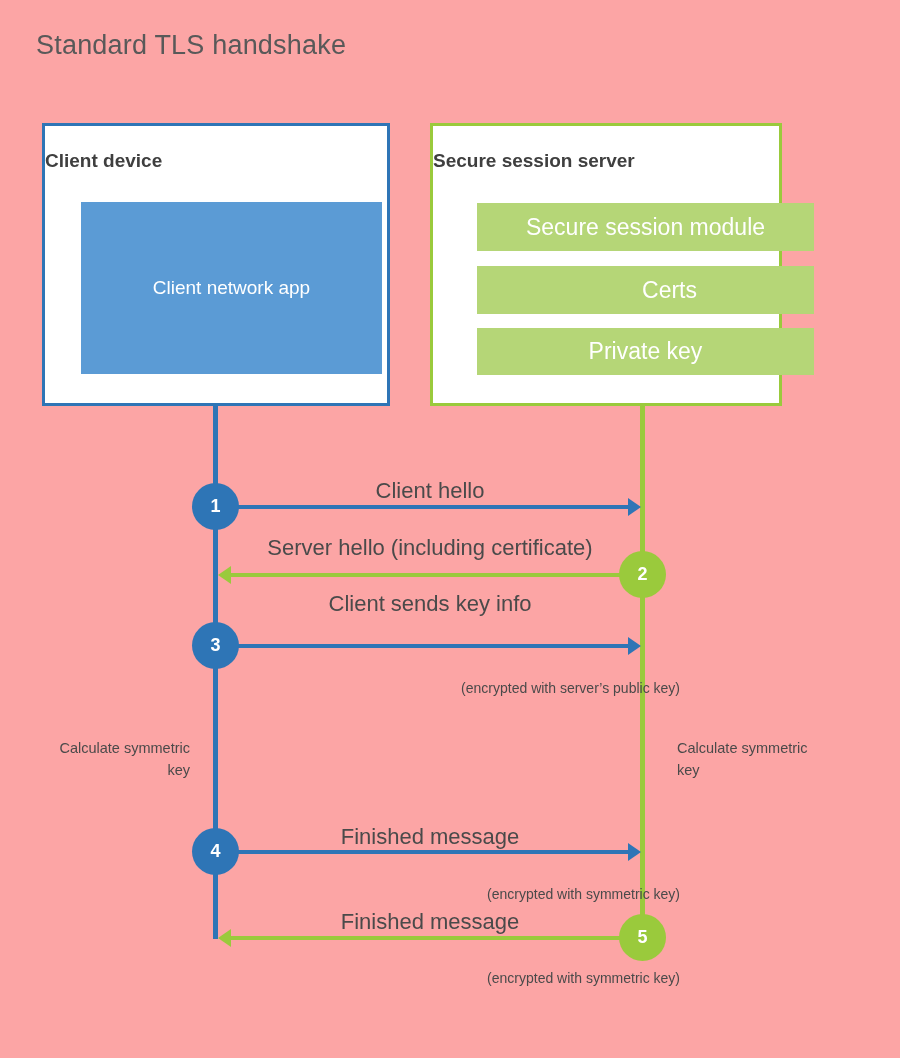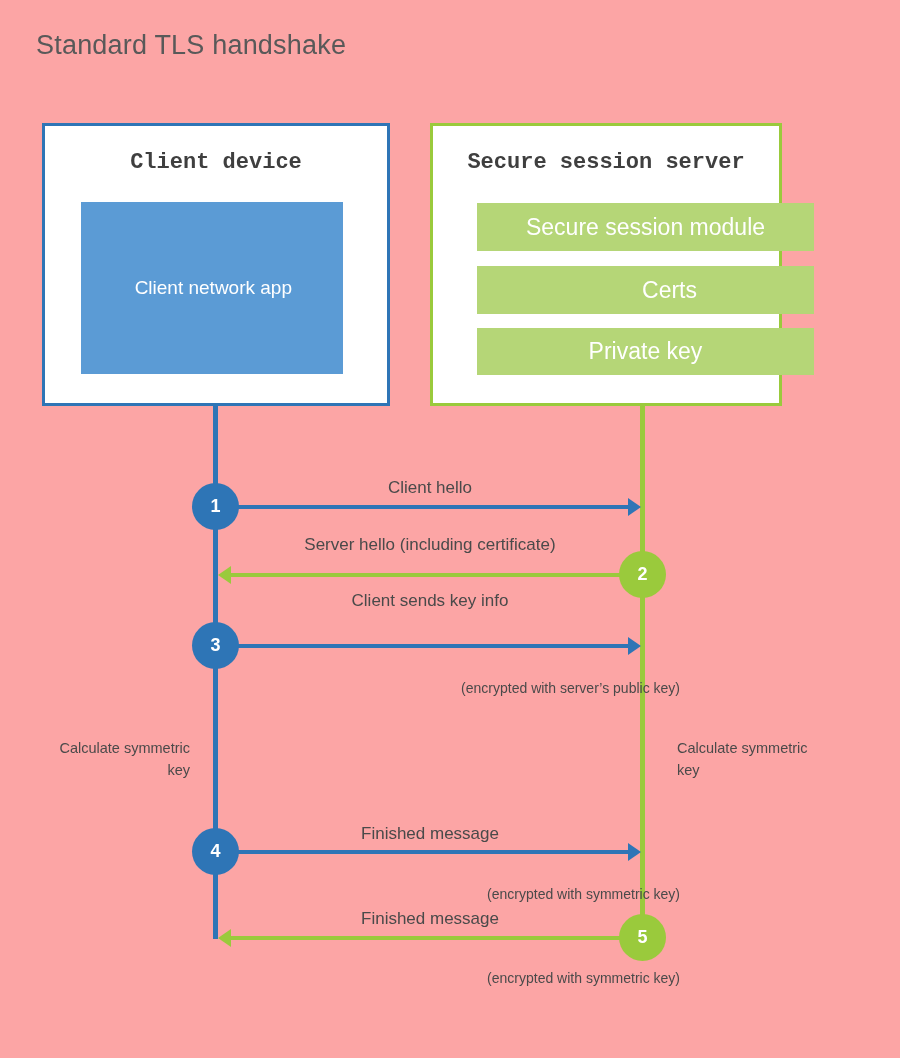--- a/index.html
+++ b/index.html
@@ -30,28 +30,27 @@
   }
   
   .entity-box{
     position:absolute;top:123px;height:283px;
     background:#ffffff;
   }
   .client-box{left:42px;width:348px;border:3px solid var(--blue);}
   .server-box{left:430px;width:352px;border:3px solid var(--green);}
   .entity-title{
     position:absolute;top:24px;left:0;width:100%;
-    text-align:center;
-    font-size:22px;font-weight:700;color:var(--text-dark);font-family:Liberation Mono, monospace;
+    font-size:19px;font-weight:700;color:var(--text-dark);
   }
   .app-box{
-    position:absolute;left:36px;top:76px;width:262px;height:172px;
+    position:absolute;left:36px;top:76px;width:301px;height:172px;
     background:var(--blue-light);
     display:flex;align-items:center;justify-content:center;
-    color:#ffffff;font-size:19px;line-height:1.55;text-align:right;
+    color:#ffffff;font-size:19px;line-height:1.55;text-align:center;
   }
   .app-box .wrap{width:160px;}
   .module-bar{
     position:absolute;left:44px;width:337px;height:48px;
     background:var(--green-light);
     display:flex;align-items:center;justify-content:center;
     color:#ffffff;font-size:23px;
   }
   .module-bar.m0{top:77px;}
   .module-bar.m1{top:140px;padding-left:48px;}
@@ -86,21 +85,21 @@
   .a2-head{left:218px;top:566px;}
   .a3-line{left:238px;top:644px;width:392px;}
   .a3-head{left:628px;top:637px;}
   .a4-line{left:238px;top:850px;width:392px;}
   .a4-head{left:628px;top:843px;}
   .a5-line{left:230px;top:936px;width:390px;}
   .a5-head{left:218px;top:929px;}
   
   .msg-label{
     position:absolute;left:180px;width:500px;text-align:center;
-    font-size:17px;color:var(--text-gray);
+    font-size:22px;color:var(--text-gray);
   }
   .msg-sub{
     position:absolute;left:180px;width:500px;text-align:right;
     font-size:14px;color:var(--text-gray);margin-top:24px;
   }
   .l1{top:478px;}
   .l2{top:535px;}
   .l3{top:591px;} .s3{top:656px;}
   .l4{top:824px;} .s4{top:862px;}
   .l5{top:909px;} .s5{top:946px;}

